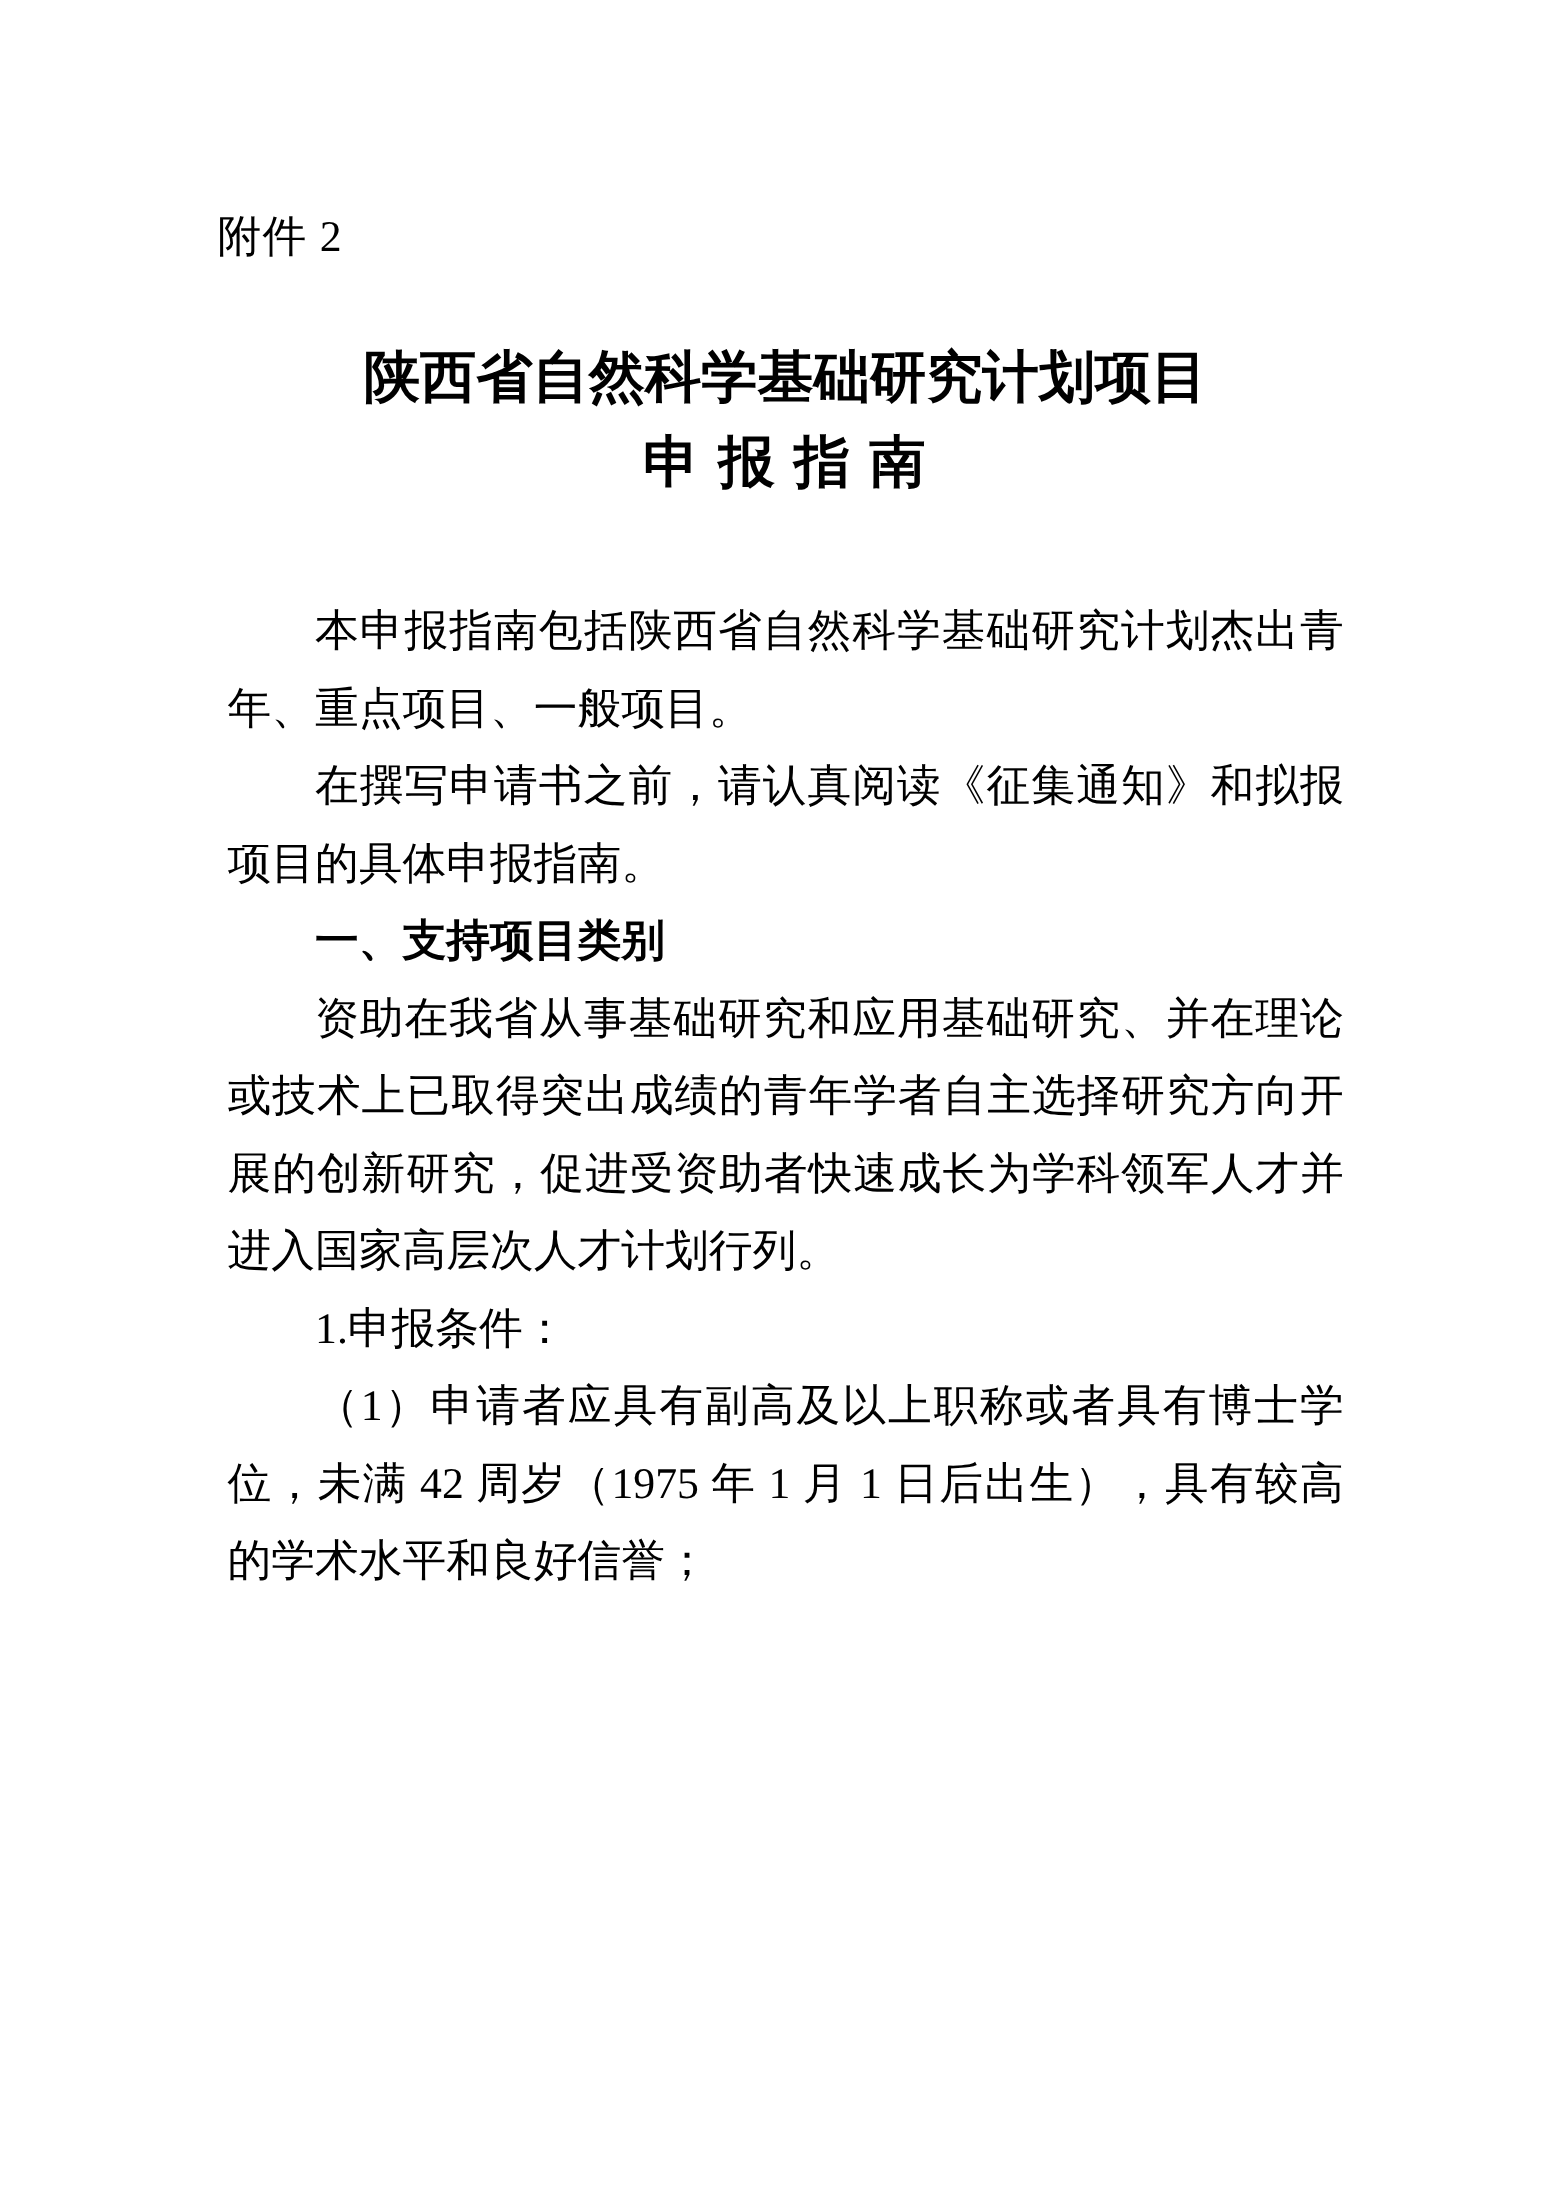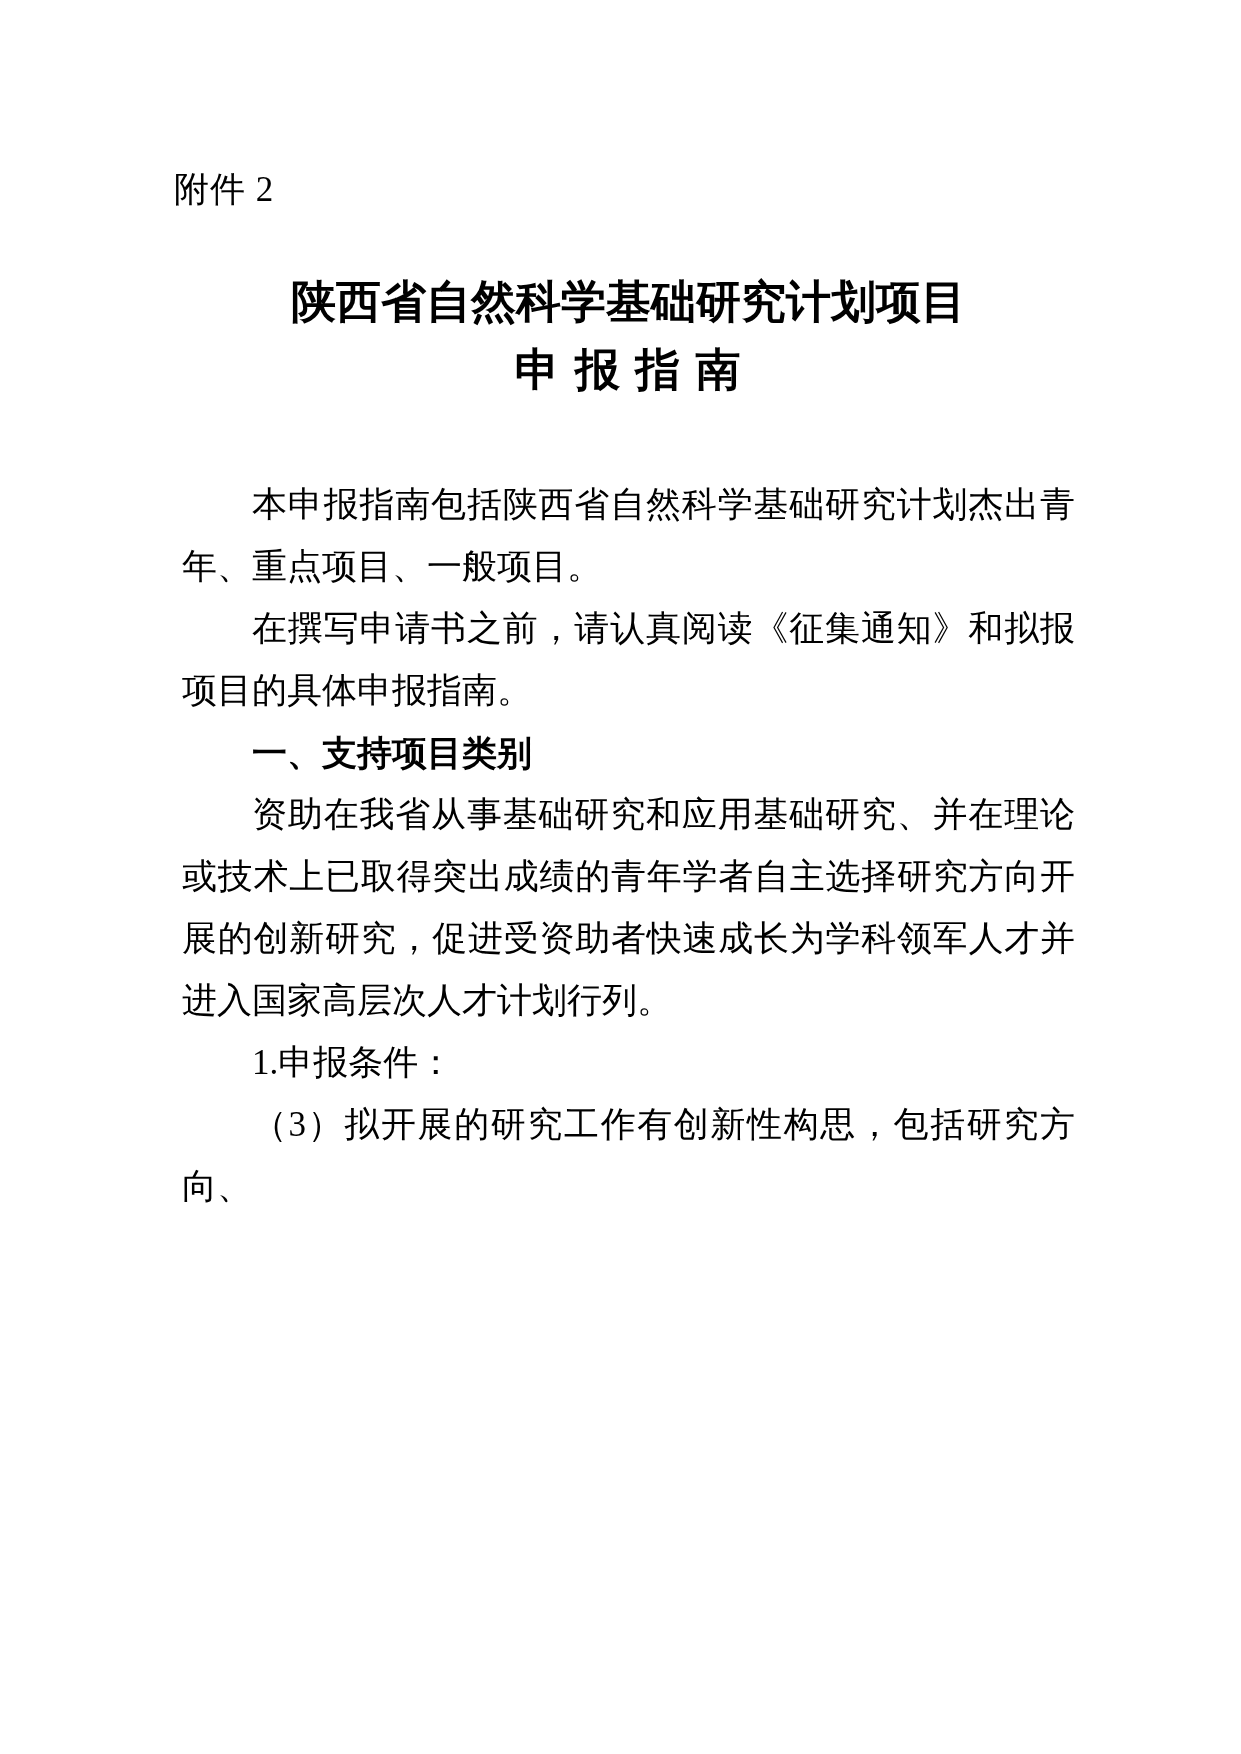--- a/index.html
+++ b/index.html
@@ -89,20 +89,20 @@
     <div class="title-line1">陕西省自然科学基础研究计划项目</div>
     <div class="title-line2">申 报 指 南</div>
   </div>
 
   <div class="content">
     <p>本申报指南包括陕西省自然科学基础研究计划杰出青年、重点项目、一般项目。</p>
     <p>在撰写申请书之前，请认真阅读《征集通知》和拟报项目的具体申报指南。</p>
     <h2 class="heading-sans">一、支持项目类别</h2>
     <p>资助在我省从事基础研究和应用基础研究、并在理论或技术上已取得突出成绩的青年学者自主选择研究方向开展的创新研究，促进受资助者快速成长为学科领军人才并进入国家高层次人才计划行列。</p>
     <h4 class="heading-num">1.申报条件：</h4>
-    <p>（3）拟开展的研究工作有创新性构思，包括研究方向、</p>
+    <p>（1）申请者应具有副高及以上职称或者具有博士学位，未满 42 周岁（1975 年 1 月 1 日后出生），具有较高的学术水平和良好信誉；</p>
   </div>
 
   <div class="footer">
     <span>1</span>
   </div>
 
 </div>
 
 </body></html>

